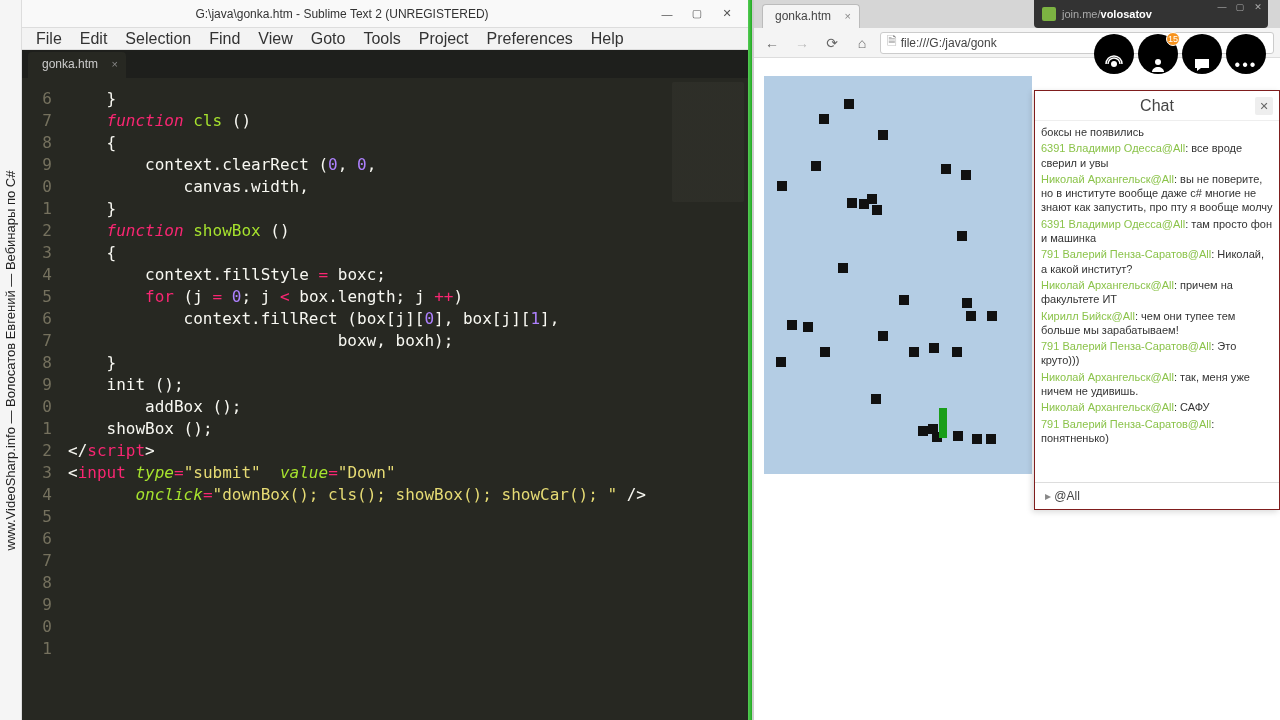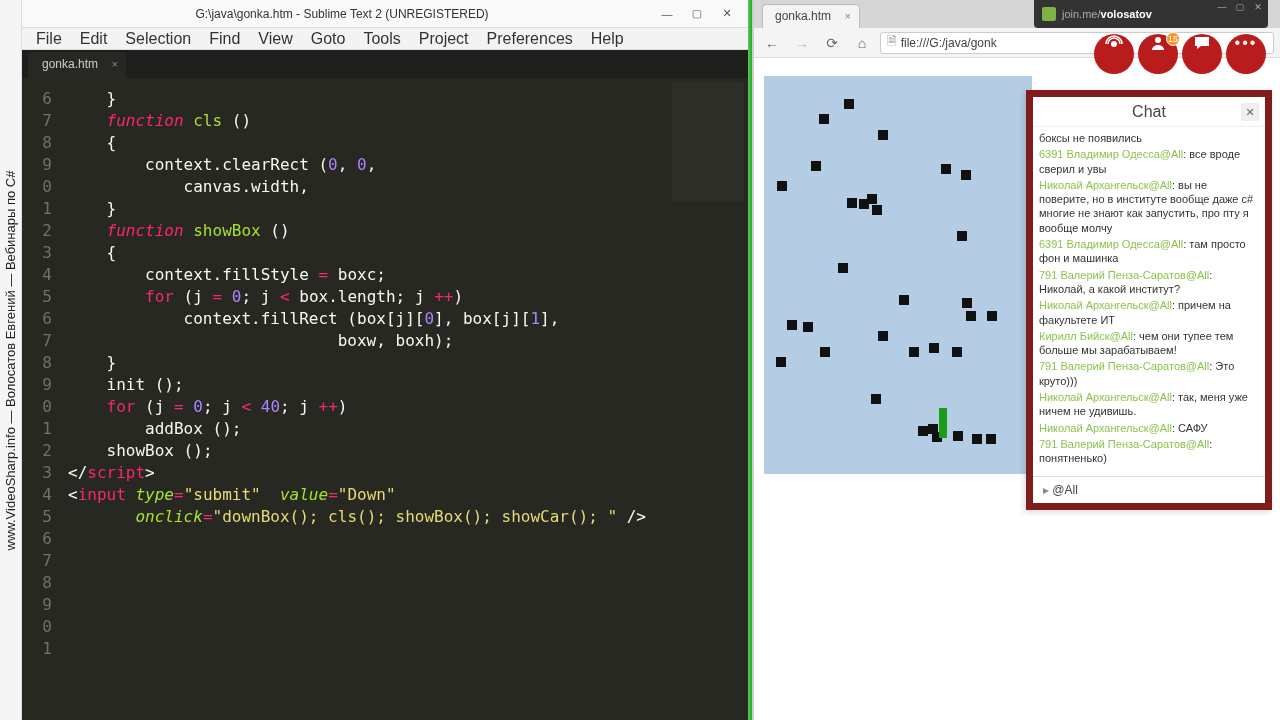--- a/index.html
+++ b/index.html
@@ -56,25 +56,25 @@
 .box { position: absolute; width: 10px; height: 10px; background: #111; }
 .car { position: absolute; width: 8px; height: 30px; background: #1a9e1a; }
 
 
 .joinme-bar { position: absolute; right: 12px; top: 0; width: 234px; height: 28px; background: #333; border-radius: 0 0 4px 4px; display: flex; align-items: center; padding: 0 8px; color: #fff; font-size: 11px; }
 .joinme-icon { width: 14px; height: 14px; background: #7cb342; border-radius: 2px; margin-right: 6px; }
 .joinme-wincontrols { position: absolute; right: 2px; top: 2px; display: flex; gap: 2px; }
 .jm-btn { width: 16px; height: 12px; font-size: 9px; color: #aaa; text-align: center; }
 
 .orange-buttons { position: absolute; right: 14px; top: 34px; display: flex; gap: 4px; }
-.orange-btn { width: 40px; height: 40px; border-radius: 50%; background: #b91c1c; display: flex; align-items: flex-start; justify-content: center; color: #fff; font-size: 16px; position: relative; }
+.orange-btn { width: 40px; height: 40px; border-radius: 50%; background: #000000; display: flex; align-items: flex-end; justify-content: center; color: #fff; font-size: 16px; position: relative; }
 .badge { position: absolute; top: -2px; right: -2px; background: #f7931e; color: #fff; font-size: 9px; border-radius: 50%; width: 14px; height: 14px; display: flex; align-items: center; justify-content: center; border: 1px solid #fff; }
 
 
-.chat-panel { position: absolute; right: 8px; top: 90px; width: 246px; height: 420px; background: #fff; border: 7px solid #7f1d1d; box-shadow: -2px 2px 6px rgba(0,0,0,0.15); display: flex; flex-direction: column; }
+.chat-panel { position: absolute; right: 0; top: 90px; width: 246px; height: 420px; background: #fff; border: 1px solid #7f1d1d; box-shadow: -2px 2px 6px rgba(0,0,0,0.15); display: flex; flex-direction: column; }
 .chat-header { height: 30px; display: flex; align-items: center; justify-content: center; font-size: 16px; color: #444; position: relative; border-bottom: 1px solid #eee; }
 .chat-close { position: absolute; right: 6px; top: 6px; width: 18px; height: 18px; background: #eee; color: #666; font-size: 11px; display: flex; align-items: center; justify-content: center; border-radius: 2px; }
 .chat-messages { flex: 1; overflow: hidden; padding: 4px 6px; font-size: 11px; line-height: 1.3; }
 .chat-msg { margin-bottom: 2px; }
 .chat-user { color: #8bc34a; }
 .chat-text { color: #333; }
 .chat-footer { border-top: 1px solid #ddd; padding: 6px 10px; font-size: 12px; color: #444; }
 .chat-footer::before { content: "▸ "; color: #888; }
 
 
@@ -154,21 +154,20 @@
 <div class="code-line"></div>
 <div class="code-line">    <span class="kw">function</span> <span class="fn">showBox</span> <span class="punc">()</span></div>
 <div class="code-line">    <span class="punc">{</span></div>
 <div class="code-line">        <span class="nm">context.fillStyle</span> <span class="op">=</span> <span class="nm">boxc</span><span class="punc">;</span></div>
 <div class="code-line">        <span class="op">for</span> <span class="punc">(j</span> <span class="op">=</span> <span class="num">0</span><span class="punc">;</span> <span class="nm">j</span> <span class="op">&lt;</span> <span class="nm">box.length</span><span class="punc">;</span> <span class="nm">j</span> <span class="op">++</span><span class="punc">)</span></div>
 <div class="code-line">            <span class="nm">context.fillRect</span> <span class="punc">(box[j][</span><span class="num">0</span><span class="punc">], box[j][</span><span class="num">1</span><span class="punc">],</span></div>
 <div class="code-line">                            <span class="nm">boxw</span><span class="punc">,</span> <span class="nm">boxh</span><span class="punc">);</span></div>
 <div class="code-line">    <span class="punc">}</span></div>
 <div class="code-line"></div>
 <div class="code-line">    <span class="nm">init</span> <span class="punc">();</span></div>
-<div class="code-line">    <span class="op">for</span> <span class="punc">(j</span> <span class="op">=</span> <span class="num">0</span><span class="punc">;</span> <span class="nm">j</span> <span class="op">&lt;</span> <span class="num">40</span><span class="punc">;</span> <span class="nm">j</span> <span class="op">++</span><span class="punc">)</span></div>
 <div class="code-line">        <span class="nm">addBox</span> <span class="punc">();</span></div>
 <div class="code-line">    <span class="nm">showBox</span> <span class="punc">();</span></div>
 <div class="code-line"></div>
 <div class="code-line"><span class="punc">&lt;/</span><span class="tag">script</span><span class="punc">&gt;</span></div>
 <div class="code-line"><span class="punc">&lt;</span><span class="tag">input</span> <span class="attr">type</span><span class="op">=</span><span class="str">"submit"</span>  <span class="attr">value</span><span class="op">=</span><span class="str">"Down"</span></div>
 <div class="code-line">       <span class="attr">onclick</span><span class="op">=</span><span class="str">"downBox(); cls(); showBox(); showCar(); "</span> <span class="punc">/&gt;</span></div>
     </div>
     <div class="minimap">
       <div class="minimap-content"></div>
     </div>

